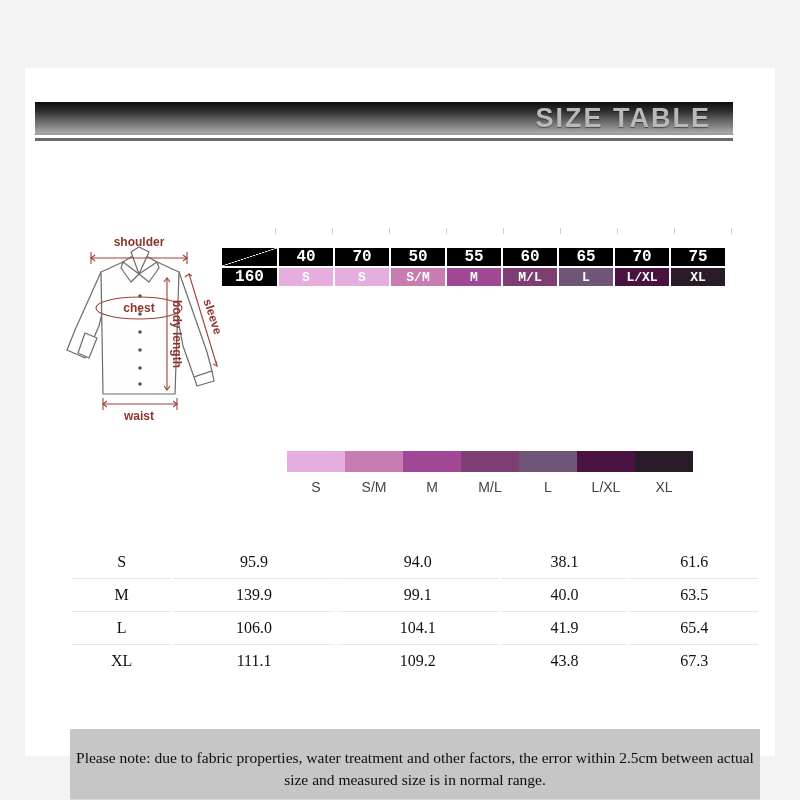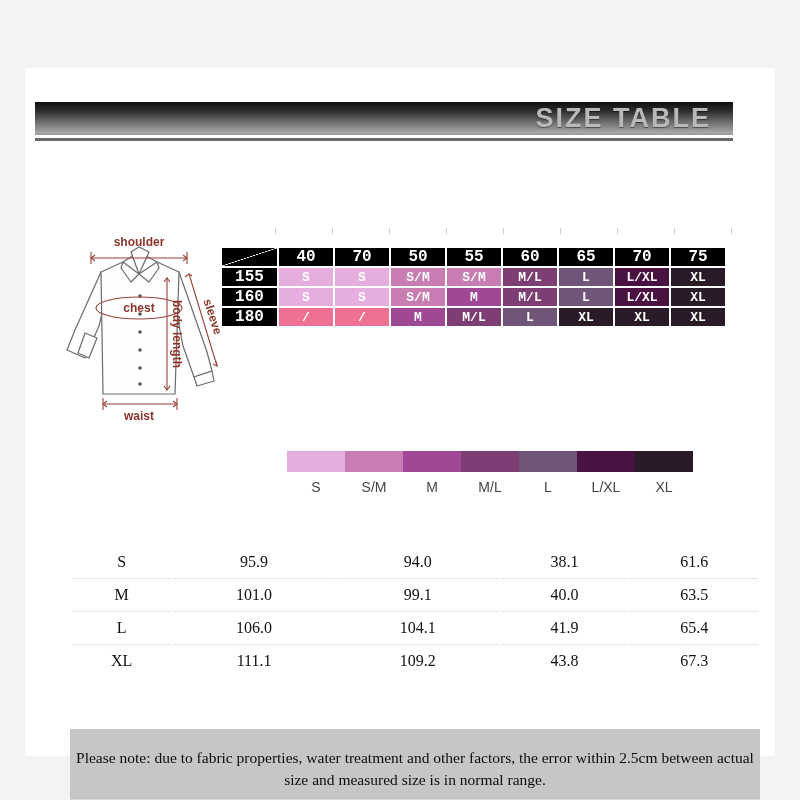--- a/index.html
+++ b/index.html
@@ -115,50 +115,28 @@
             <td class="mh">40</td>
             <td class="mh">70</td>
             <td class="mh">50</td>
             <td class="mh">55</td>
             <td class="mh">60</td>
             <td class="mh">65</td>
             <td class="mh">70</td>
             <td class="mh">75</td>
           </tr>
           <tr>
-            <td class="rh">155</td>
-            <td class="mc" style="background: rgb(230, 174, 222);">S</td>
-            <td class="mc" style="background: rgb(230, 174, 222);">S</td>
-            <td class="mc" style="background: rgb(199, 125, 178);">S/M</td>
-            <td class="mc" style="background: rgb(199, 125, 178);">S/M</td>
-            <td class="mc" style="background: rgb(125, 63, 115);">M/L</td>
-            <td class="mc" style="background: rgb(111, 85, 120);">L</td>
-            <td class="mc" style="background: rgb(74, 18, 64);">L/XL</td>
-            <td class="mc" style="background: rgb(42, 27, 40);">XL</td>
-          </tr>
-          <tr>
             <td class="rh">160</td>
             <td class="mc" style="background: rgb(230, 174, 222);">S</td>
             <td class="mc" style="background: rgb(230, 174, 222);">S</td>
             <td class="mc" style="background: rgb(199, 125, 178);">S/M</td>
             <td class="mc" style="background: rgb(160, 72, 150);">M</td>
             <td class="mc" style="background: rgb(125, 63, 115);">M/L</td>
             <td class="mc" style="background: rgb(111, 85, 120);">L</td>
             <td class="mc" style="background: rgb(74, 18, 64);">L/XL</td>
-            <td class="mc" style="background: rgb(42, 27, 40);">XL</td>
-          </tr>
-          <tr>
-            <td class="rh">180</td>
-            <td class="mc" style="background: rgb(238, 112, 147);">/</td>
-            <td class="mc" style="background: rgb(238, 112, 147);">/</td>
-            <td class="mc" style="background: rgb(160, 72, 150);">M</td>
-            <td class="mc" style="background: rgb(125, 63, 115);">M/L</td>
-            <td class="mc" style="background: rgb(111, 85, 120);">L</td>
-            <td class="mc" style="background: rgb(42, 27, 40);">XL</td>
-            <td class="mc" style="background: rgb(42, 27, 40);">XL</td>
             <td class="mc" style="background: rgb(42, 27, 40);">XL</td>
           </tr>
         </tbody>
       </table>
 
     <div class="legend">
       <div class="legend-swatches" id="legend-swatches">
           <div class="sw" style="background: rgb(230, 174, 222);"></div>
           <div class="sw" style="background: rgb(199, 125, 178);"></div>
           <div class="sw" style="background: rgb(160, 72, 150);"></div>
@@ -182,21 +160,21 @@
         <tbody>
           <tr>
             <td>S</td>
             <td>95.9</td>
             <td>94.0</td>
             <td>38.1</td>
             <td>61.6</td>
           </tr>
           <tr>
             <td>M</td>
-            <td>101.0</td>
+            <td>139.9</td>
             <td>99.1</td>
             <td>40.0</td>
             <td>63.5</td>
           </tr>
           <tr>
             <td>L</td>
             <td>106.0</td>
             <td>104.1</td>
             <td>41.9</td>
             <td>65.4</td>

